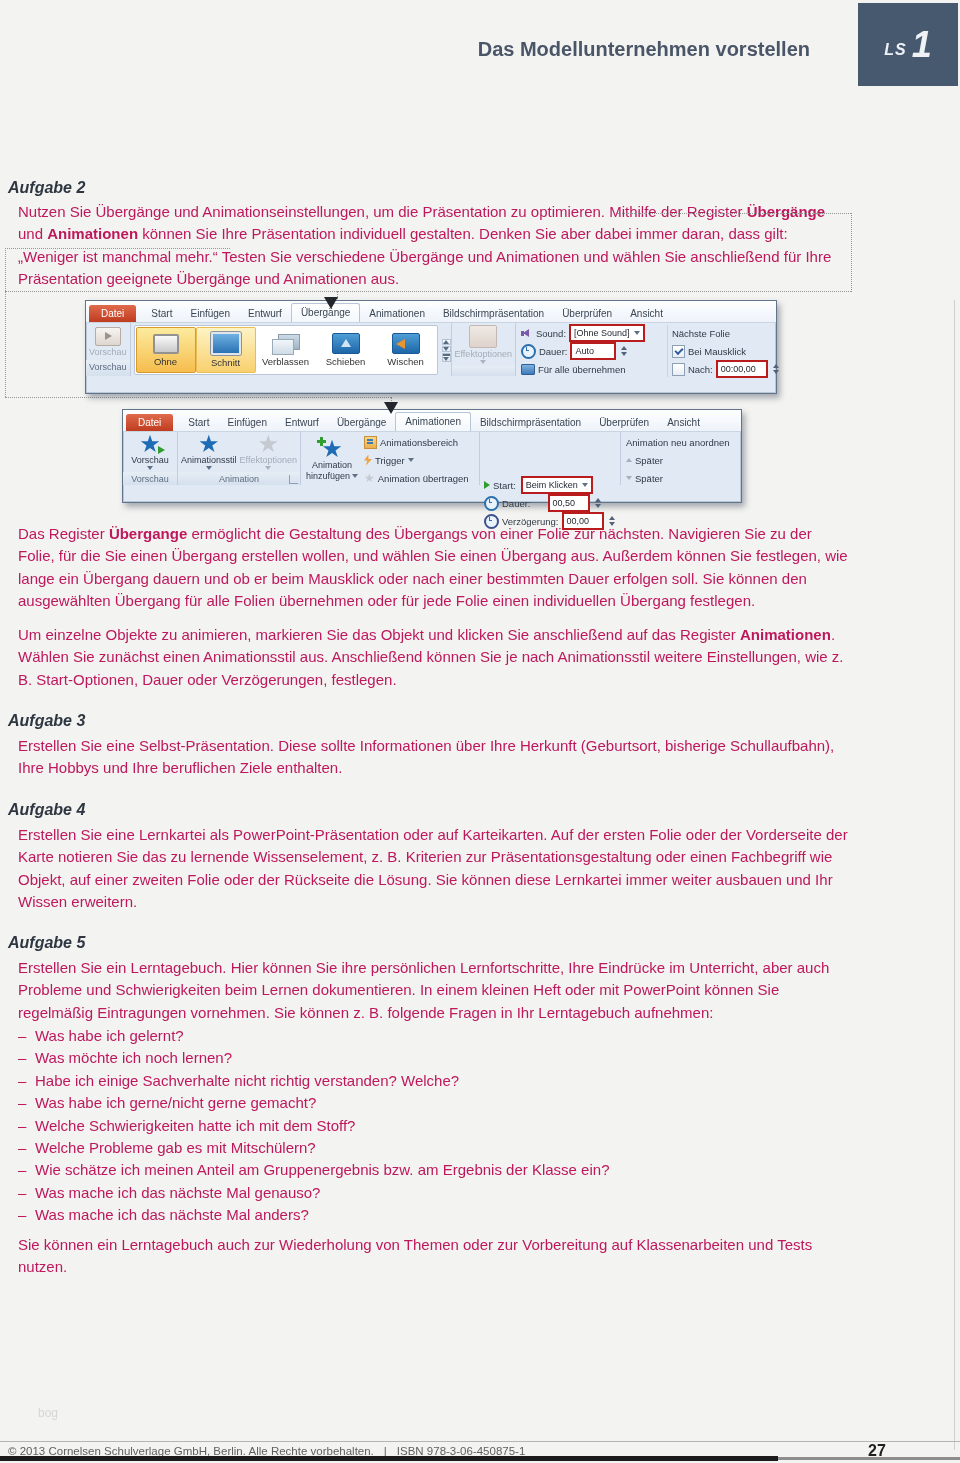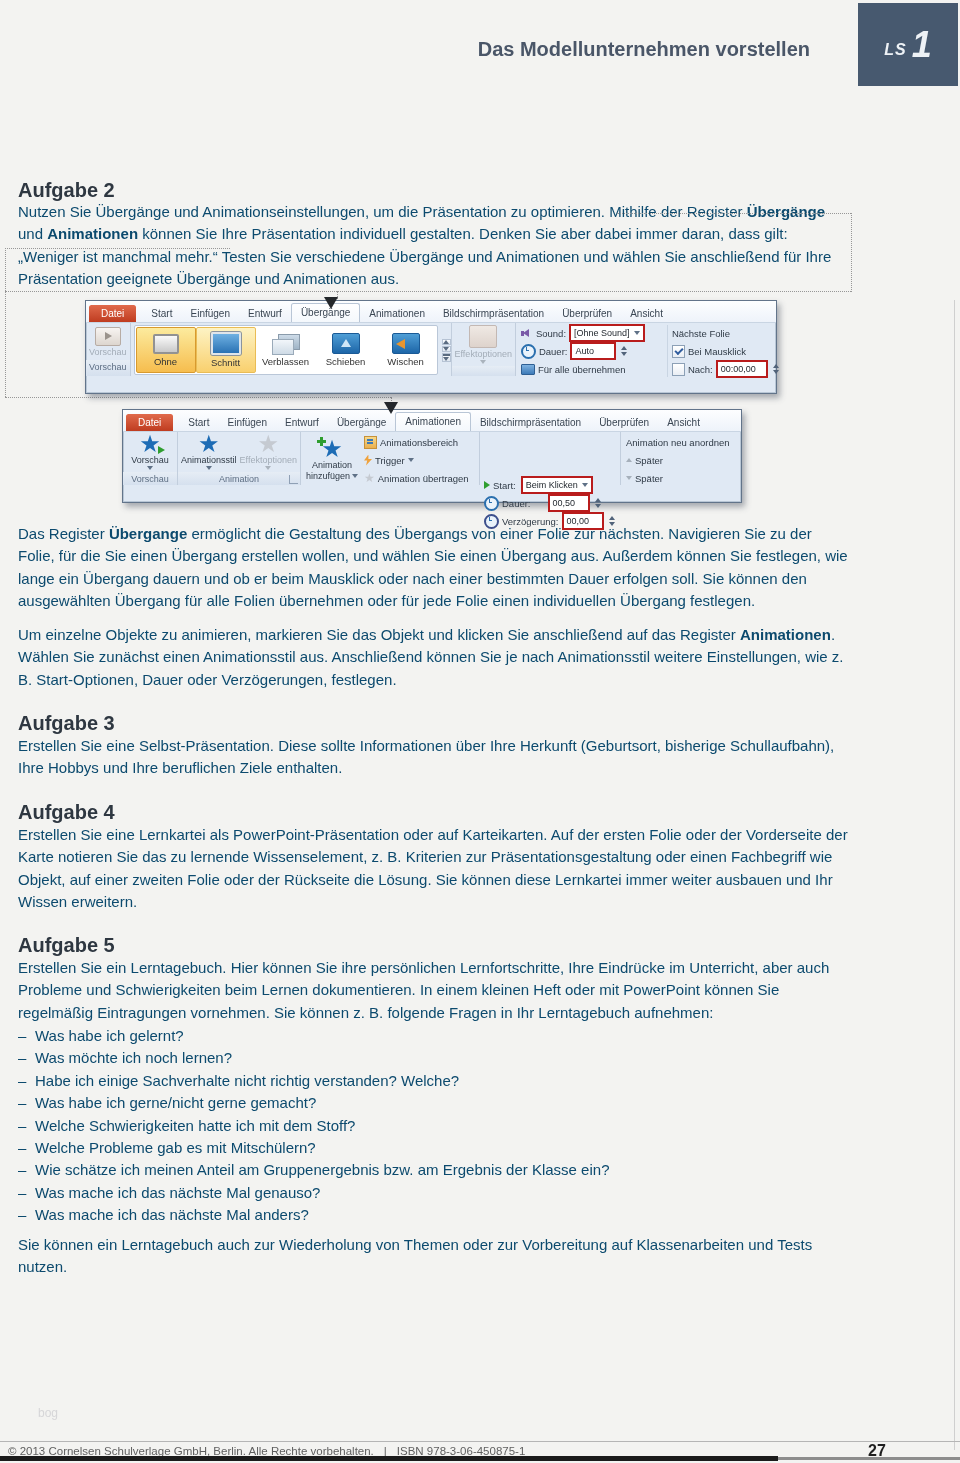--- a/index.html
+++ b/index.html
@@ -5,22 +5,22 @@
   html,body{margin:0;padding:0;background:#888;}
   #page{position:relative;width:960px;height:1463px;background:#f3f3f1;overflow:hidden;
         font-family:"Liberation Sans",sans-serif;}
   
   .hdr-title{position:absolute;top:38px;right:150px;font-size:20px;font-weight:bold;color:#4a5668;}
   .badge{position:absolute;left:858px;top:3px;width:100px;height:83px;background:#47596f;
          display:flex;align-items:center;justify-content:center;gap:5px;color:#eef2f6;font-style:italic;}
   .badge .ls{font-size:16px;font-weight:bold;letter-spacing:1px;margin-top:10px;}
   .badge .num{font-size:36px;font-weight:bold;}
   
-  .h{position:absolute;left:18px;font-size:20px;font-weight:bold;color:#2e3741;}
-  .p{position:absolute;left:18px;width:834px;font-size:15px;line-height:22.4px;color:#0c4a6e;}
+  .h{position:absolute;left:8px;font-size:16px;font-weight:bold;color:#2e3741;font-style:italic;}
+  .p{position:absolute;left:18px;width:834px;font-size:15px;line-height:22.4px;color:#be185d;}
   .b{font-weight:bold;}
   .bl-row{display:flex;line-height:22.4px;}
   .bl-row .d{width:17px;flex:none;}
   
   .dot-h{position:absolute;border-top:1px dotted #979797;height:0;}
   .dot-v{position:absolute;border-left:1px dotted #979797;width:0;}
   .mark-arrow{position:absolute;width:0;height:0;border-left:7px solid transparent;
               border-right:7px solid transparent;border-top:12px solid #23272b;z-index:9;}
   .scan-line{position:absolute;border-left:1px solid #cfcfcf;width:0;}
   

